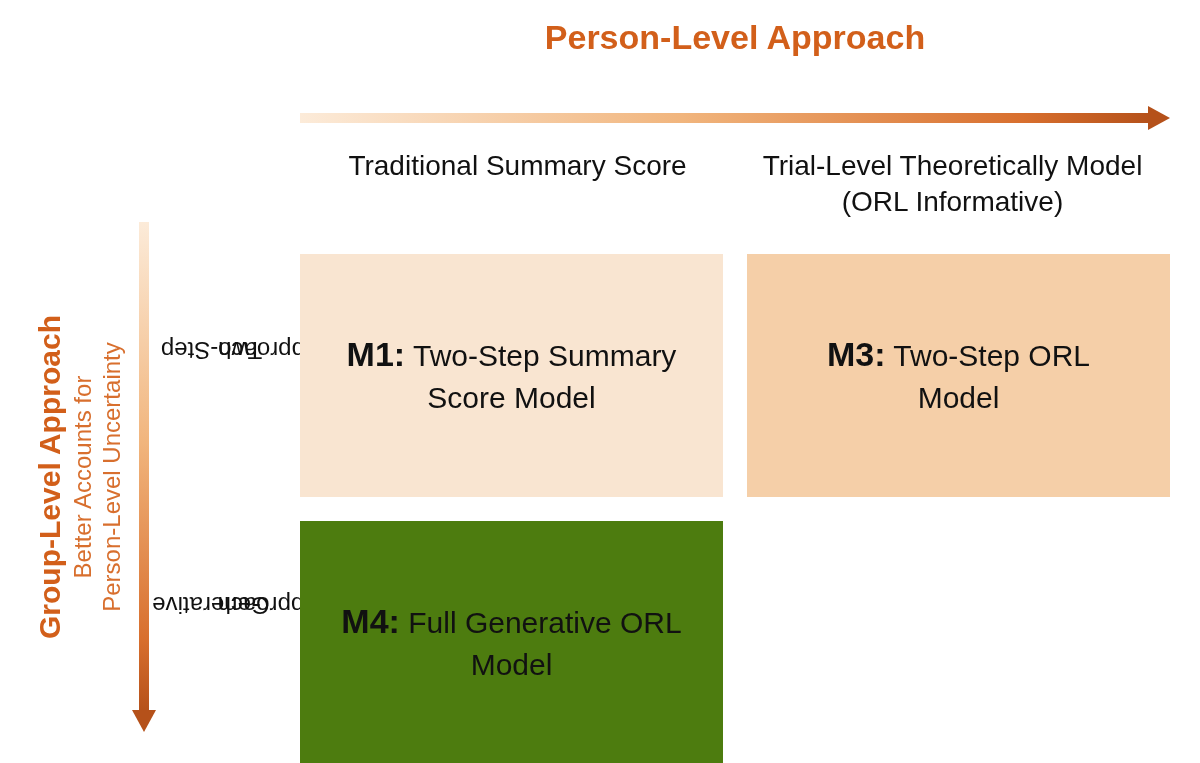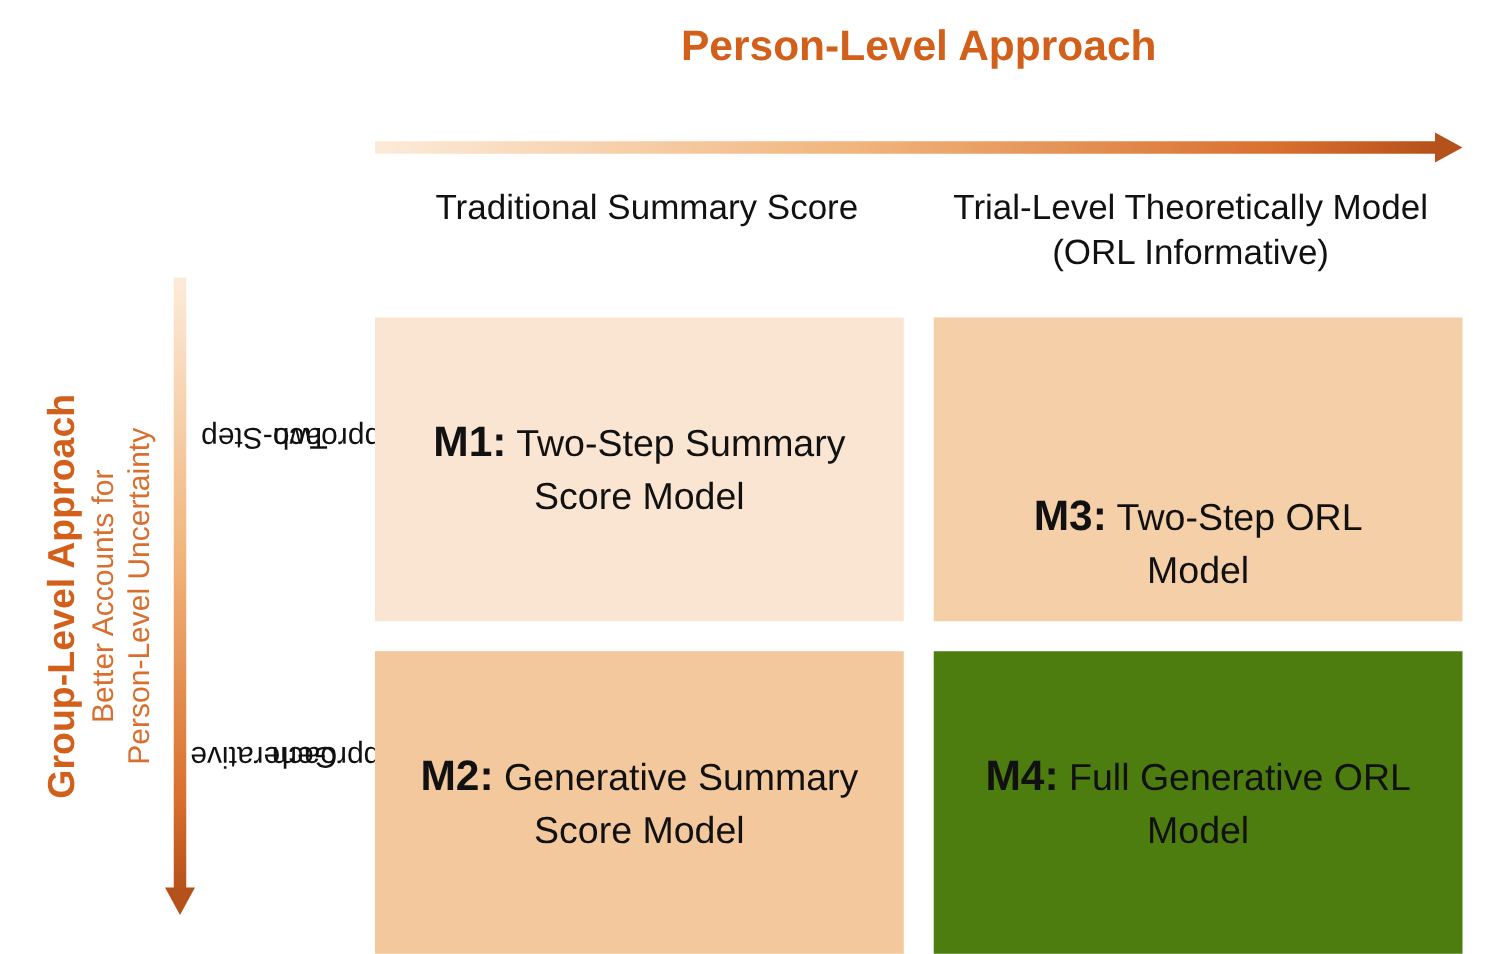--- a/index.html
+++ b/index.html
@@ -76,21 +76,21 @@
     align-items: center;
     justify-content: center;
     text-align: center;
     color: #111;
     padding: 20px 36px;
     font-size: 30px;
     line-height: 1.35;
   }
   .cell .code { font-weight: 800; font-size: 34px; }
   .c1 { background: #f9e5d1; }
-  .c2 { background: #f5cfa8; align-items: flex-end; }
+  .c2 { background: #f5cfa8; }
   .c3 { background: #f3c89c; }
   .c4 { background: #4d7c0f; }
 
   .row-labels {
     position: absolute;
     left: 180px; top: 222px;
     width: 120px; height: 510px;
     display: flex; flex-direction: column;
   }
   .row-l {
@@ -201,25 +201,20 @@
   <div class="cell c1">
     <div>
       <span class="code">M1:</span><span> Two-Step Summary Score Model</span>
     </div>
   </div>
   <div class="cell c2">
     <div>
       <span class="code">M3:</span><span> Two-Step ORL Model</span>
     </div>
   </div>
-  <div class="cell c3">
-    <div>
-      <span class="code">M2:</span><span> Generative Summary Score Model</span>
-    </div>
-  </div>
   <div class="cell c4">
     <div>
       <span class="code">M4:</span><span> Full Generative ORL Model</span>
     </div>
   </div>
 </div>
 
 <div class="left-block">
   <div class="left-title">Group-Level  Approach</div>
   <div class="left-sub-wrap">

